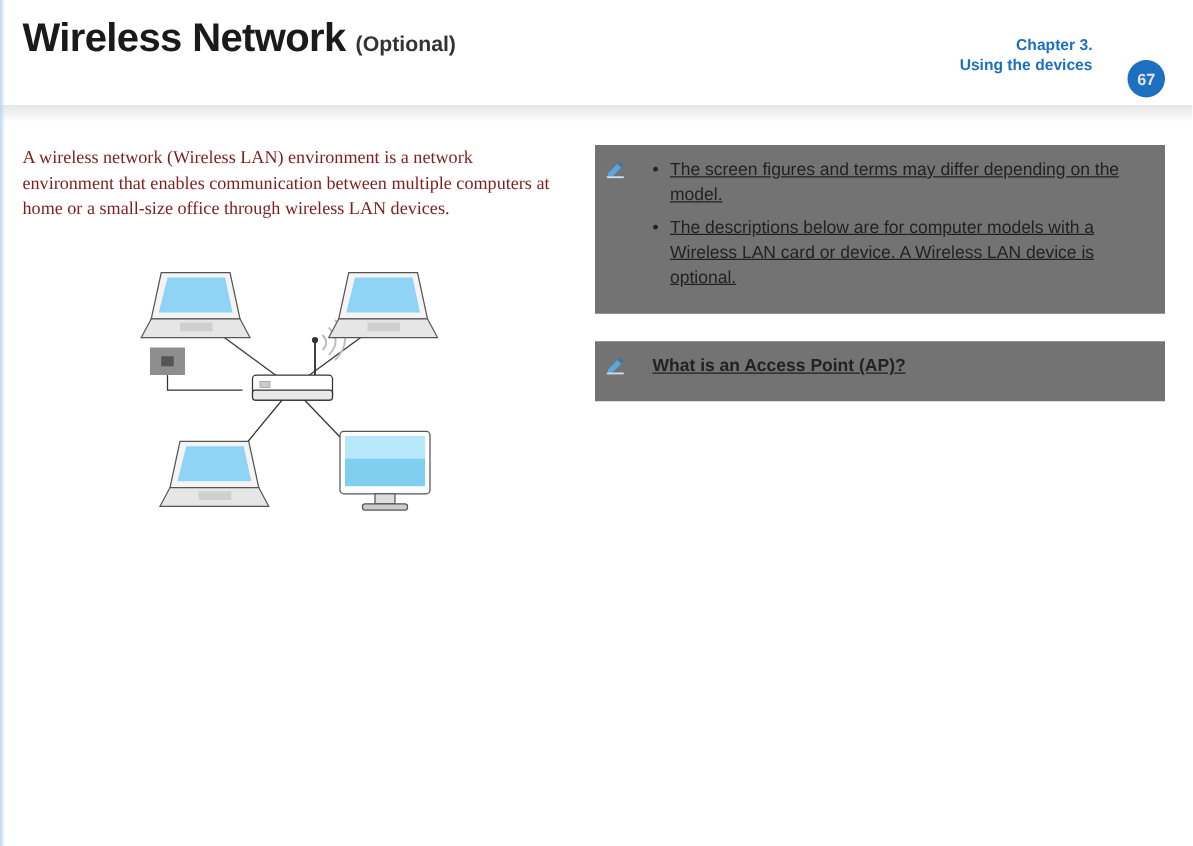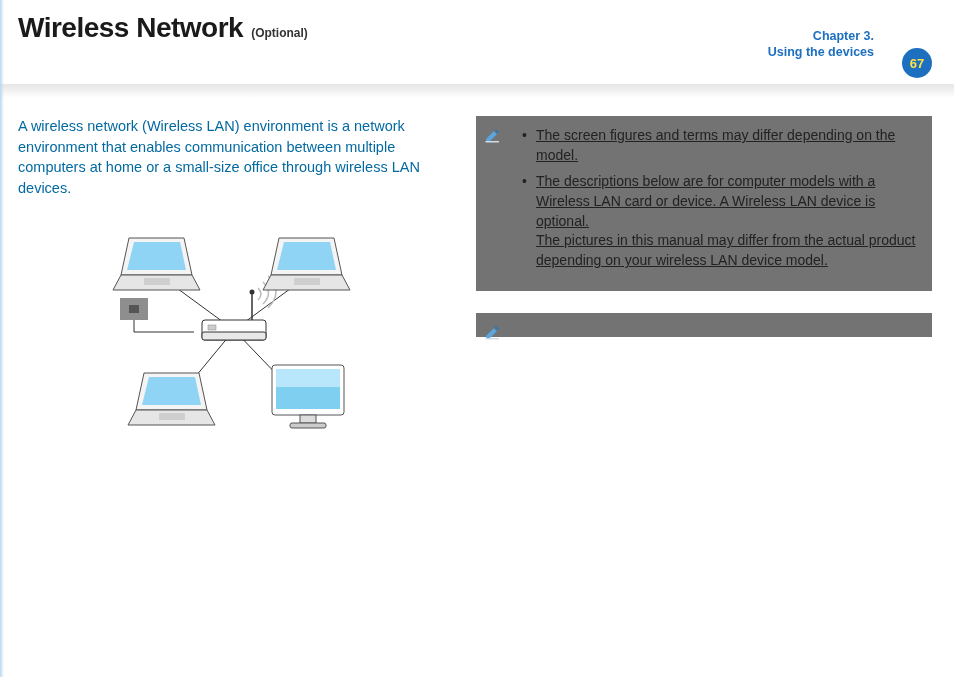--- a/index.html
+++ b/index.html
@@ -2,37 +2,37 @@
 <html><head>
 <meta charset="utf-8">
 <style>
   * { box-sizing: border-box; margin: 0; padding: 0; }
   html, body { width: 954px; height: 677px; font-family: "Segoe UI", Arial, sans-serif; background: #fff; color: #222; }
   .page { position: relative; width: 954px; height: 677px; padding: 12px 22px 20px 18px; }
 
   
   .header { display: flex; align-items: flex-start; justify-content: space-between; }
   .title-wrap { display: flex; align-items: baseline; gap: 8px; }
-  .title { font-size: 28px; font-weight: 700; color: #1a1a1a; letter-spacing: -0.5px; }
-  .subtitle { font-size: 12px; font-weight: 600; color: #333; }
+  .title { font-size: 32px; font-weight: 700; color: #1a1a1a; letter-spacing: -0.5px; }
+  .subtitle { font-size: 17px; font-weight: 600; color: #333; }
   .chapter-wrap { display: flex; align-items: center; gap: 28px; }
   .chapter-text { text-align: right; font-size: 12.5px; font-weight: 700; color: #1d6fbf; line-height: 1.25; }
-  .page-badge { width: 30px; height: 30px; border-radius: 50%; background: #1d6fbf; color: #fde047; font-size: 13px; font-weight: 700; display: flex; align-items: center; justify-content: center; margin-top: 36px; }
+  .page-badge { width: 30px; height: 30px; border-radius: 50%; background: #1d6fbf; color: #e5e5e5; font-size: 13px; font-weight: 700; display: flex; align-items: center; justify-content: center; margin-top: 36px; }
 
   .shadow-bar {
     height: 14px; margin: 6px -22px 18px -18px;
     background: linear-gradient(to bottom, rgba(0,0,0,0.10), rgba(0,0,0,0));
   }
 
   
   .cols { display: flex; gap: 26px; }
   .left { width: 432px; }
   .right { flex: 1; display: flex; flex-direction: column; gap: 22px; }
 
-  .intro { font-size: 14.5px; line-height: 1.42; color: #0369a1; }
+  .intro { font-size: 14.5px; line-height: 1.42; color: #7f1d1d; font-family: Liberation Serif, serif; }
 
   .diagram { margin-top: 22px; display: flex; justify-content: center; }
   .diagram svg { width: 320px; height: 230px; }
 
   
   .box { background: #737373; padding: 10px 14px 14px 14px; font-size: 14px; line-height: 1.42; position: relative; text-decoration: underline; }
   .box .note-icon { position: absolute; left: 8px; top: 10px; }
   .box-list { list-style: none; margin-left: 32px; }
   .box-list li { position: relative; padding-left: 14px; margin-bottom: 6px; }
   .box-list li::before { content: "•"; position: absolute; left: 0; top: 0; color: #222; }
@@ -145,32 +145,32 @@
           <svg viewBox="0 0 24 24">
               <path d="M3 17l10-10 4 4-10 10H3v-4z" fill="#5aa7e0"></path>
               <path d="M14 6l4 4 2-2-4-4-2 2z" fill="#2f79b5"></path>
               <rect x="2" y="20" width="18" height="2" fill="#cdddea"></rect>
             </svg>
         </span>
         <ul class="box-list">
           <li><span>The screen figures and terms may differ depending on the model.</span></li>
           <li>
             <span>The descriptions below are for computer models with a Wireless LAN card or device. A Wireless LAN device is optional.</span>
-            <span class="subtext">The pictures in this manual may differ from the actual product depending on your wireless LAN device model.</span>
           </li>
         </ul>
       </div>
 
       <div class="box box2">
         <span class="note-icon">
           <svg viewBox="0 0 24 24">
               <path d="M3 17l10-10 4 4-10 10H3v-4z" fill="#5aa7e0"></path>
               <path d="M14 6l4 4 2-2-4-4-2 2z" fill="#2f79b5"></path>
               <rect x="2" y="20" width="18" height="2" fill="#cdddea"></rect>
             </svg>
         </span>
         <div class="box2-content">
+          <span class="box2-title">What is an Access Point (AP)?</span>
         </div>
       </div>
 
     </div>
   </div>
 </div>
 
 </body></html>

